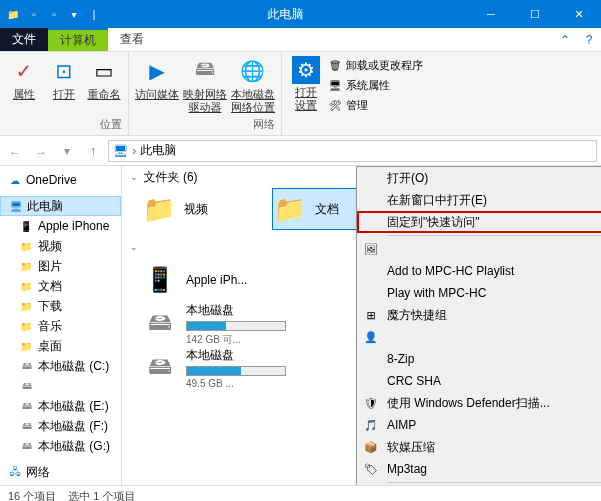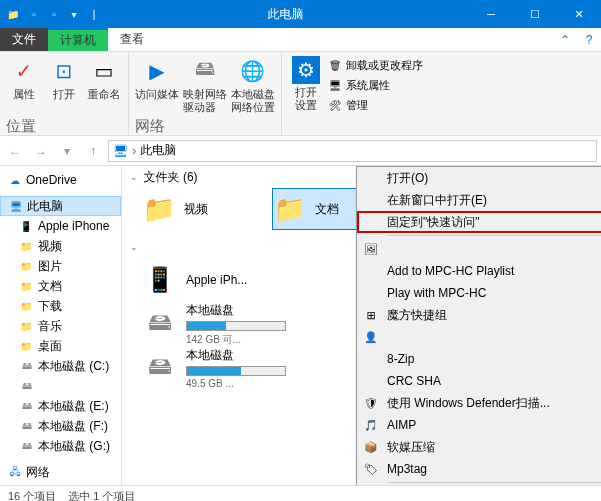--- a/index.html
+++ b/index.html
@@ -5,31 +5,31 @@
 * { margin: 0; padding: 0; box-sizing: border-box; font-family: 'Microsoft YaHei', 'Segoe UI', sans-serif; }
 body { width: 601px; height: 501px; overflow: hidden; background: #fff; font-size: 12px; }
 .titlebar { height: 28px; background: #0078d7; display: flex; align-items: center; color: #fff; }
 .titlebar .qat { display: flex; align-items: center; padding-left: 6px; gap: 4px; }
 .titlebar .qat-icon { width: 16px; height: 16px; display: flex; align-items: center; justify-content: center; font-size: 10px; }
 .titlebar .title { flex: 1; text-align: center; font-size: 12px; }
 .titlebar .ctrls { display: flex; }
 .titlebar .ctrl { width: 44px; height: 28px; display: flex; align-items: center; justify-content: center; font-size: 11px; }
 .menubar { height: 24px; background: #fff; border-bottom: 1px solid #ddd; display: flex; align-items: stretch; }
 .menubar .tab { padding: 0 12px; display: flex; align-items: center; font-size: 12px; color: #333; }
-.menubar .tab.file { background: #404040; color: #fff; }
-.menubar .tab.active { background: #22c55e; border-top: 2px solid #0078d7; }
+.menubar .tab.file { background: #0f172a; color: #fff; }
+.menubar .tab.active { background: #84cc16; border-top: 2px solid #0078d7; }
 .menubar .spacer { flex: 1; }
 .menubar .help { width: 24px; display: flex; align-items: center; justify-content: center; color: #0078d7; }
 .ribbon { height: 84px; background: #f5f5f5; border-bottom: 1px solid #ddd; display: flex; position: relative; }
 .rgroup { border-right: 1px solid #ddd; padding: 4px 6px; display: flex; flex-direction: column; }
 .rgroup .items { flex: 1; display: flex; gap: 4px; align-items: flex-start; }
-.rgroup .label { text-align: left; font-size: 15px; color: #666; height: 14px; }
+.rgroup .label { text-align: right; font-size: 11px; color: #666; height: 14px; }
 .rbtn { display: flex; flex-direction: column; align-items: center; gap: 2px; min-width: 36px; }
 .rbtn .ricon { width: 30px; height: 30px; display: flex; align-items: center; justify-content: center; font-size: 20px; }
-.rbtn .rlabel { font-size: 11px; color: #333; line-height: 1.2; }
+.rbtn .rlabel { font-size: 11px; color: #333; text-align: center; line-height: 1.2; text-decoration: underline; }
 .rsmall { display: flex; flex-direction: column; gap: 2px; }
 .rsmall-item { display: flex; align-items: center; gap: 4px; font-size: 11px; height: 18px; }
 .rsmall-item .sicon { width: 14px; height: 14px; display: flex; align-items: center; justify-content: center; font-size: 10px; }
 .addrbar { height: 30px; border-bottom: 1px solid #ddd; display: flex; align-items: center; padding: 0 4px; gap: 4px; }
 .navbtn { width: 22px; height: 22px; display: flex; align-items: center; justify-content: center; color: #999; }
 .navbtn.active { color: #0078d7; }
 .crumb { flex: 1; height: 22px; border: 1px solid #ccc; display: flex; align-items: center; padding: 0 4px; gap: 4px; font-size: 12px; }
 .content { display: flex; height: 319px; }
 .sidebar { width: 122px; border-right: 1px solid #ddd; overflow: hidden; padding-top: 4px; }
 .sitem { display: flex; align-items: center; height: 20px; padding-left: 8px; gap: 4px; font-size: 12px; }

